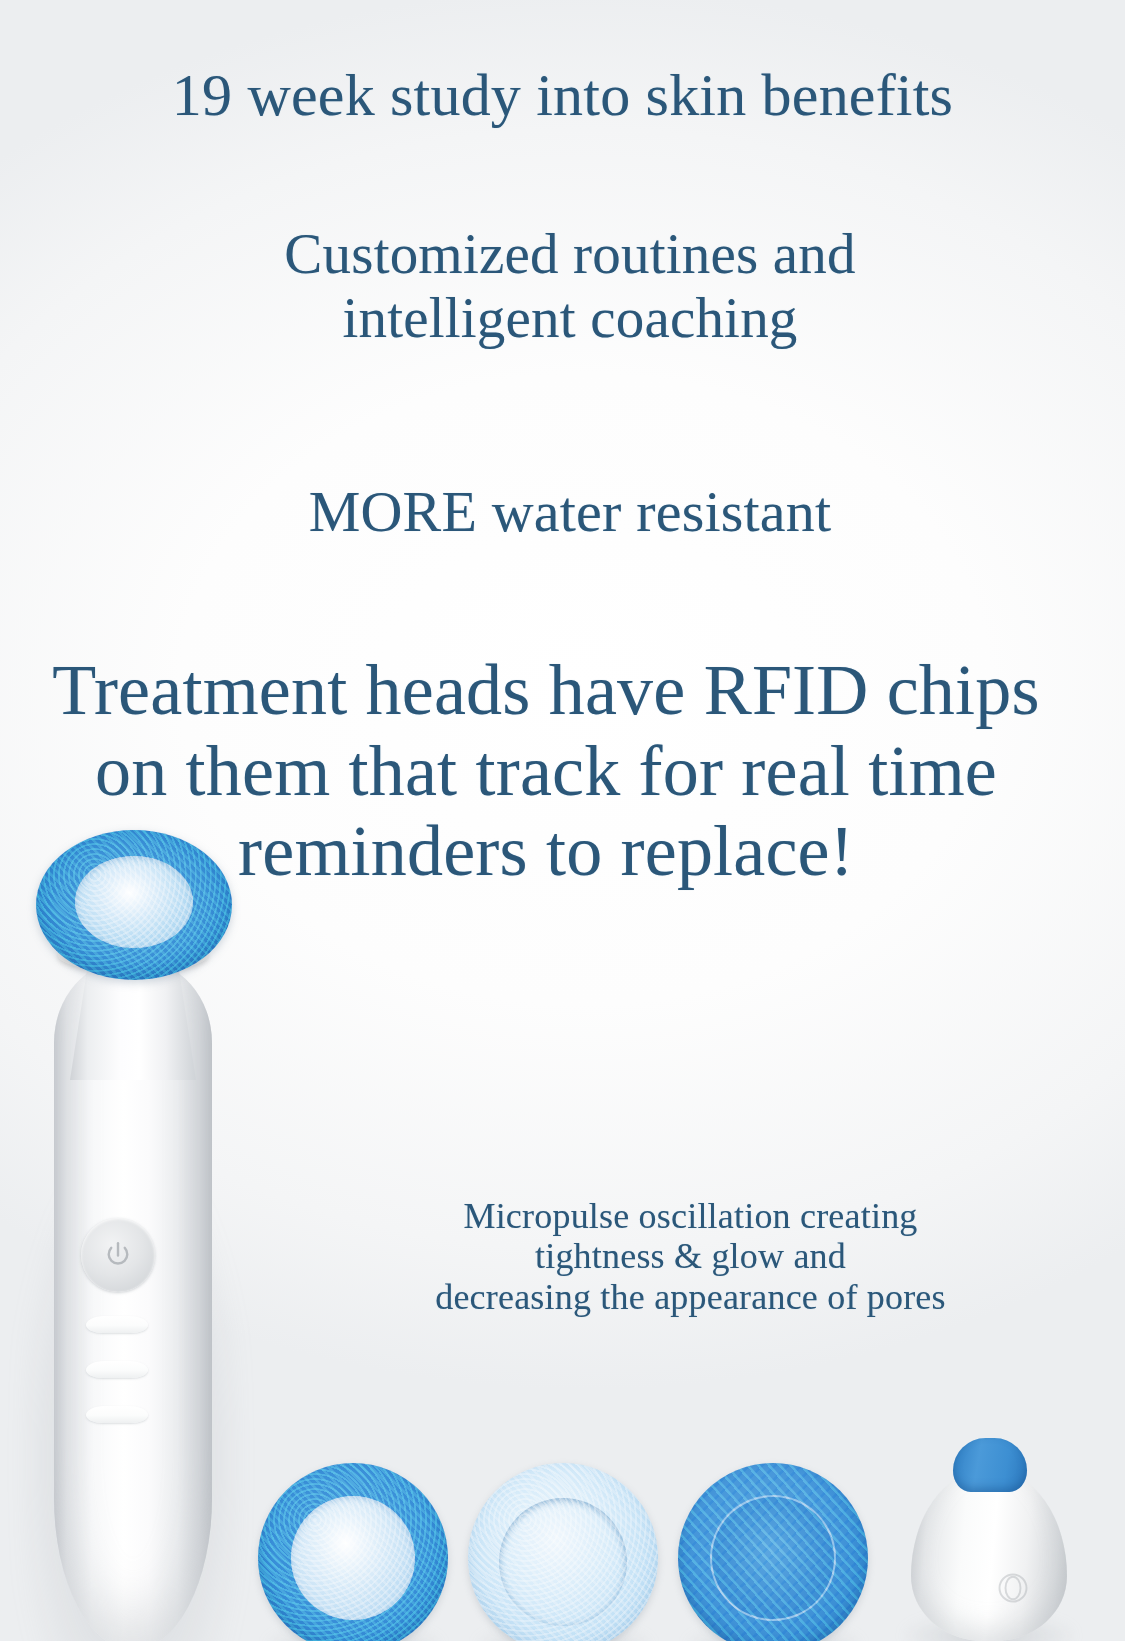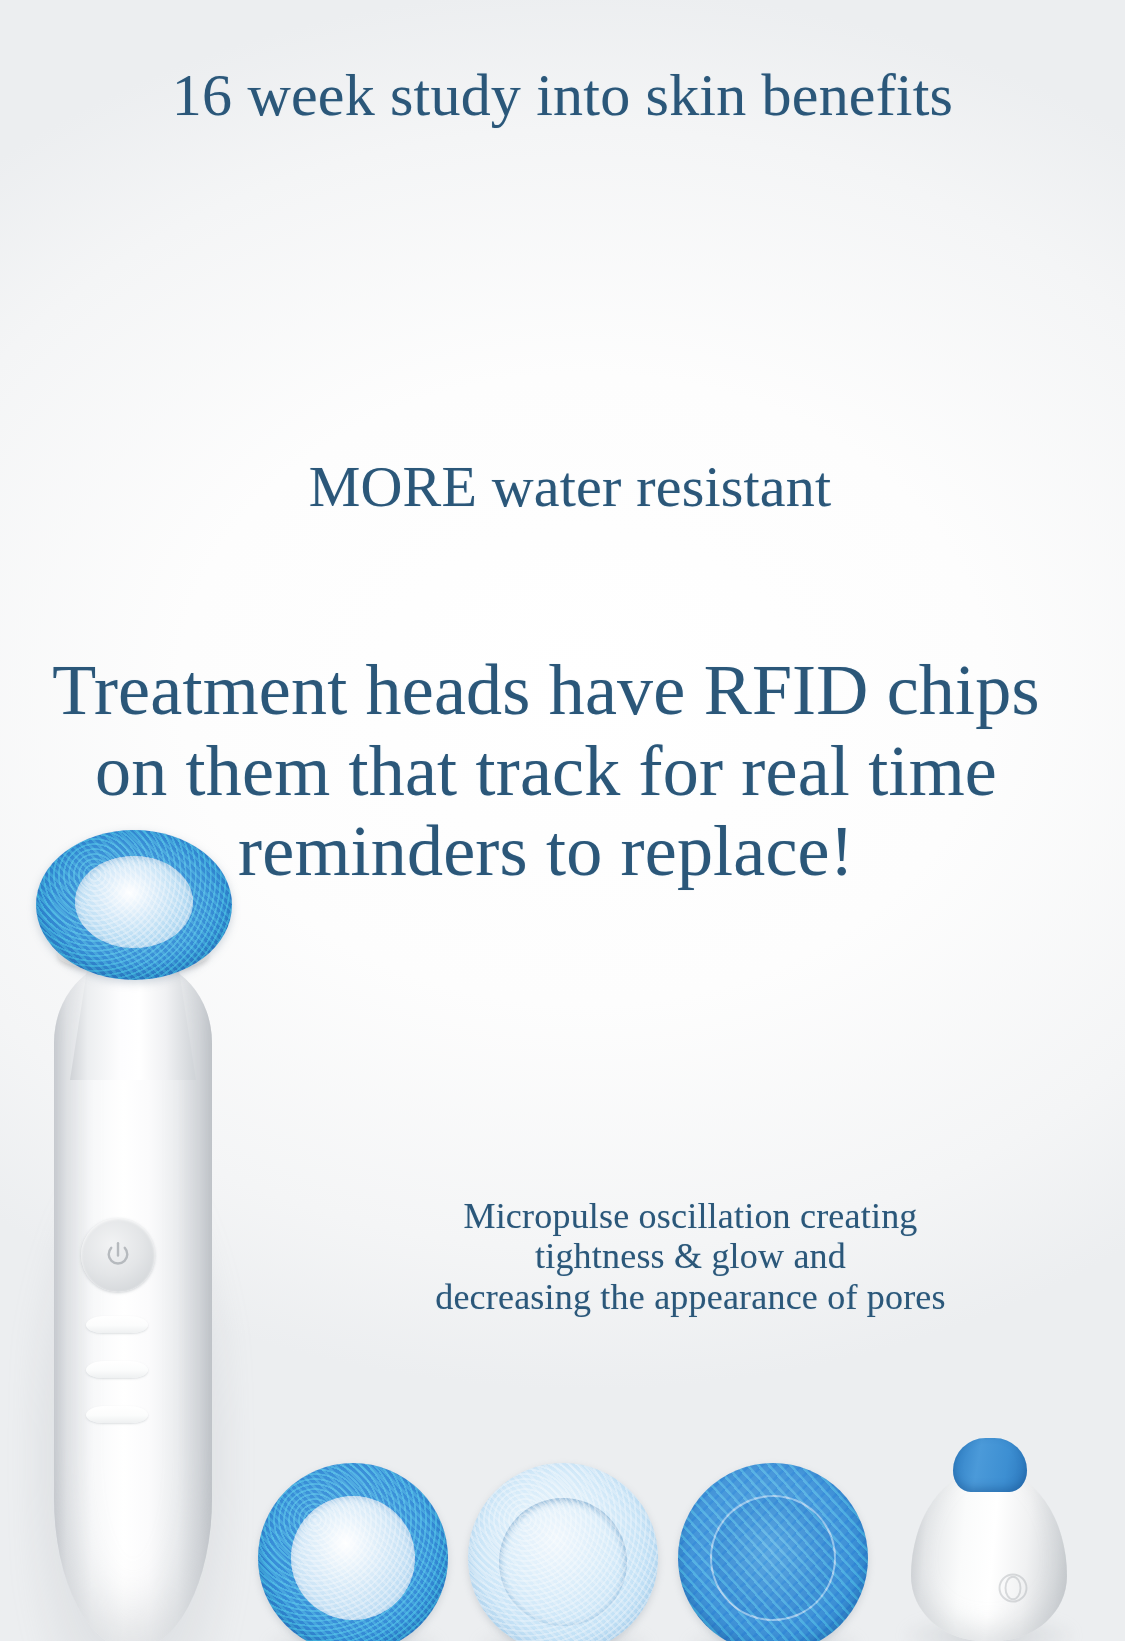--- a/index.html
+++ b/index.html
@@ -41,21 +41,21 @@
   }
 
   #line-routines {
     top: 222px;
     left: 120px;
     width: 900px;
     font-size: 57px;
   }
 
   #line-water {
-    top: 455px;
+    top: 480px;
     left: 120px;
     width: 900px;
     font-size: 58px;
   }
 
   #line-rfid {
     top: 650px;
     left: 36px;
     width: 1020px;
     font-size: 72px;
@@ -366,22 +366,24 @@
   #acc-shadow-1 { left: 268px; top: 196px; width: 172px; }
   #acc-shadow-2 { left: 478px; top: 196px; width: 172px; }
   #acc-shadow-3 { left: 688px; top: 196px; width: 172px; }
   #acc-shadow-4 { left: 905px; top: 186px; width: 168px; }
 </style>
 </head>
 <body>
 
 <div id="poster">
 
-  <div class="txt" id="line-heading">16 week study into skin benefits</div>
-
+  <div class="txt" id="line-heading">19 week study into skin benefits</div>
+
+  <div class="txt" id="line-routines">Customized routines and
+intelligent coaching</div>
 
   <div class="txt" id="line-water">MORE water resistant</div>
 
   <div class="txt" id="line-rfid">Treatment heads have RFID chips
 on them that track for real time
 reminders to replace!</div>
 
 
   <div class="txt" id="line-micropulse">Micropulse oscillation creating
 tightness &amp; glow and

